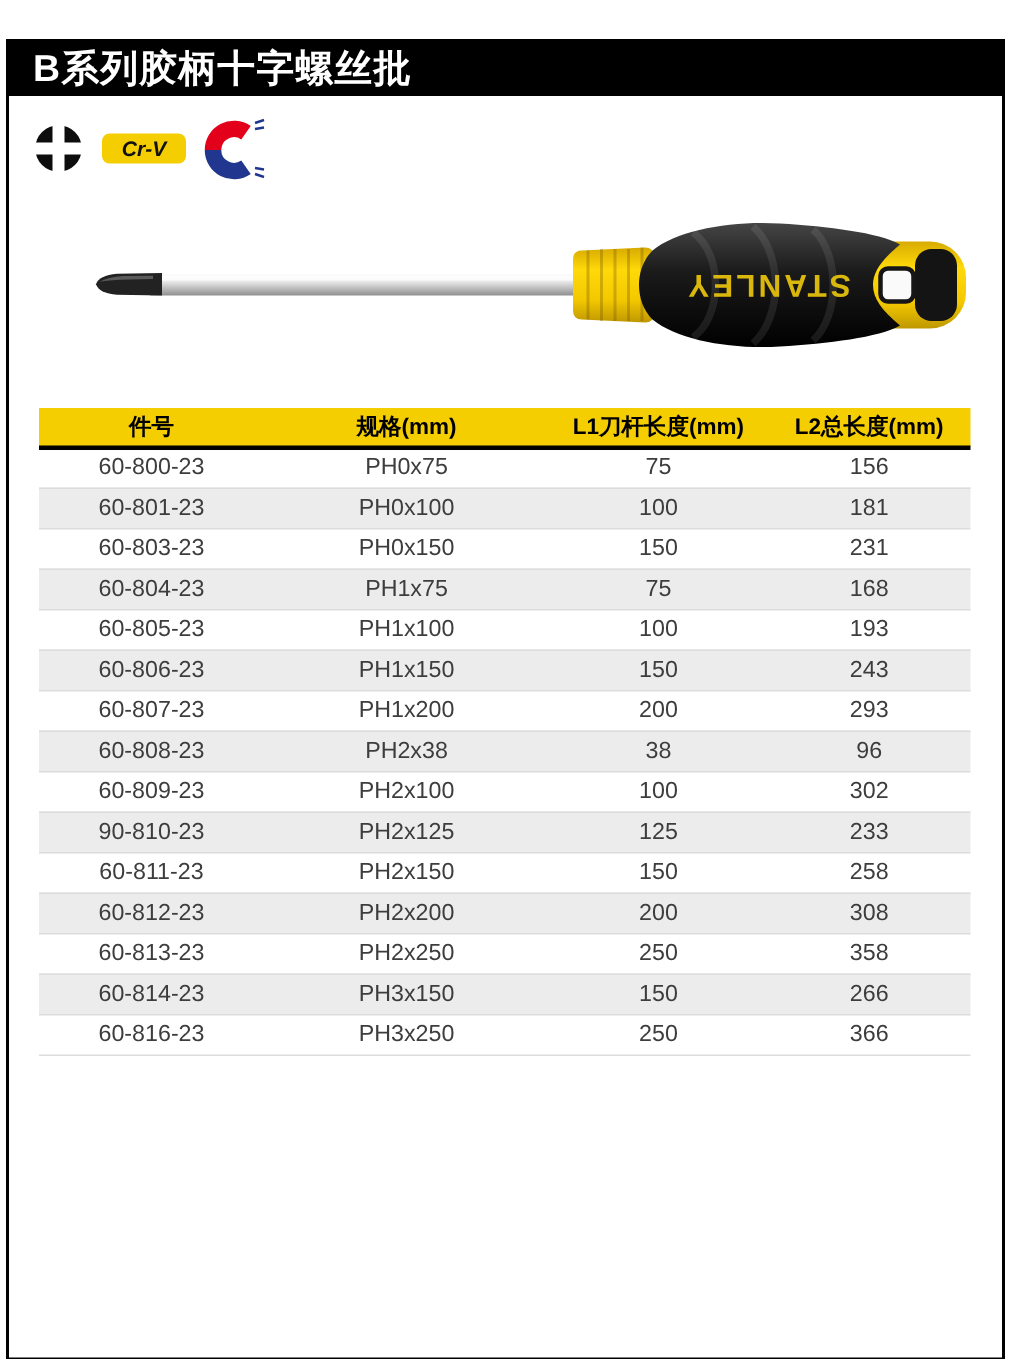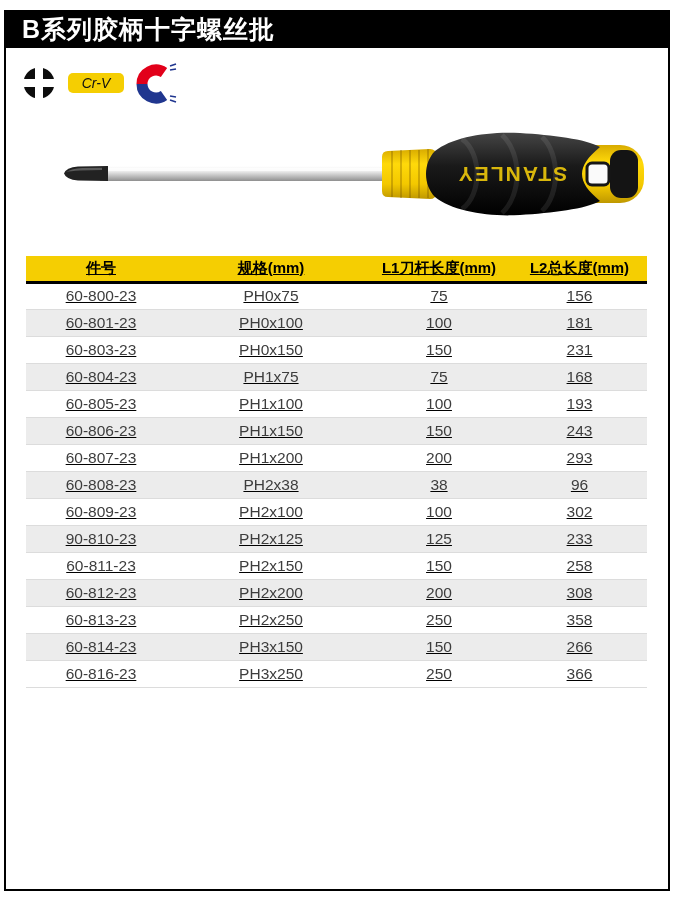--- a/index.html
+++ b/index.html
@@ -1,31 +1,31 @@
 <!DOCTYPE html>
 <html style="--accent-yellow: #F5CE02; --magnet-red: #E2001A; --magnet-blue: #20368F; --row-alt: #ECECEC; --title-bar: #000000;"><head>
 <meta charset="utf-8">
 <style>
   * { margin:0; padding:0; box-sizing:border-box; }
   body { font-family:"Liberation Sans","DejaVu Sans",sans-serif; background:#fff; }
   .page { position:relative; width:674px; height:906px; background:#fff; overflow:hidden; }
-  .frame { position:absolute; left:4px; top:10px; width:666px; height:881px;
+  .frame { position:absolute; left:4px; top:26px; width:666px; height:881px;
            border:2px solid #000; border-top:none; background:#fff; }
   .title-bar { width:100%; height:38px; background:var(--title-bar,#000);
                display:flex; align-items:center; padding-left:16px; }
   .title-bar h1 { color:#fff; font-size:25px; font-weight:bold; letter-spacing:1px; }
   .badges-row { display:flex; align-items:center; gap:12px; margin:15px 0 0 16px; height:40px; }
   .crv-badge { width:56px; height:20px; background:var(--accent-yellow,#F5CE02);
                border-radius:5px; display:flex; align-items:center; justify-content:center;
-               font-size:14px; font-weight:normal; font-style:italic; color:#111; }
+               font-size:14px; font-weight:bold; font-style:italic; color:#111; }
   .product-wrap { margin:20px 0 0 46px; height:118px; }
   .features { list-style:none; margin:12px 0 0 26px; }
   .features li { font-size:17px; color:#111; margin-bottom:9px; }
   .features li::before { content:"•"; margin-right:9px; font-size:17px; }
-  table.spec { border-collapse:collapse; margin:15px 0 0 20px; width:621px; table-layout:fixed;text-decoration:underline; }
+  table.spec { border-collapse:collapse; margin:15px 0 0 20px; width:621px; table-layout:fixed; }
   .col1{width:150px} .col2{width:190px} .col3{width:146px} .col4{width:135px}
   table.spec th { background:var(--accent-yellow,#F5CE02); color:#000; font-size:15px;
                   font-weight:bold; height:26px; text-align:center;
                   border-bottom:3px solid #000; }
   table.spec td { font-size:15.5px; color:#3d3d3d; height:27px; text-align:center;
                   border-bottom:1px solid #dcdcdc; }
   table.spec tbody tr:nth-child(even) { background:var(--row-alt,#ECECEC); }
 </style>
 </head>
 <body>

